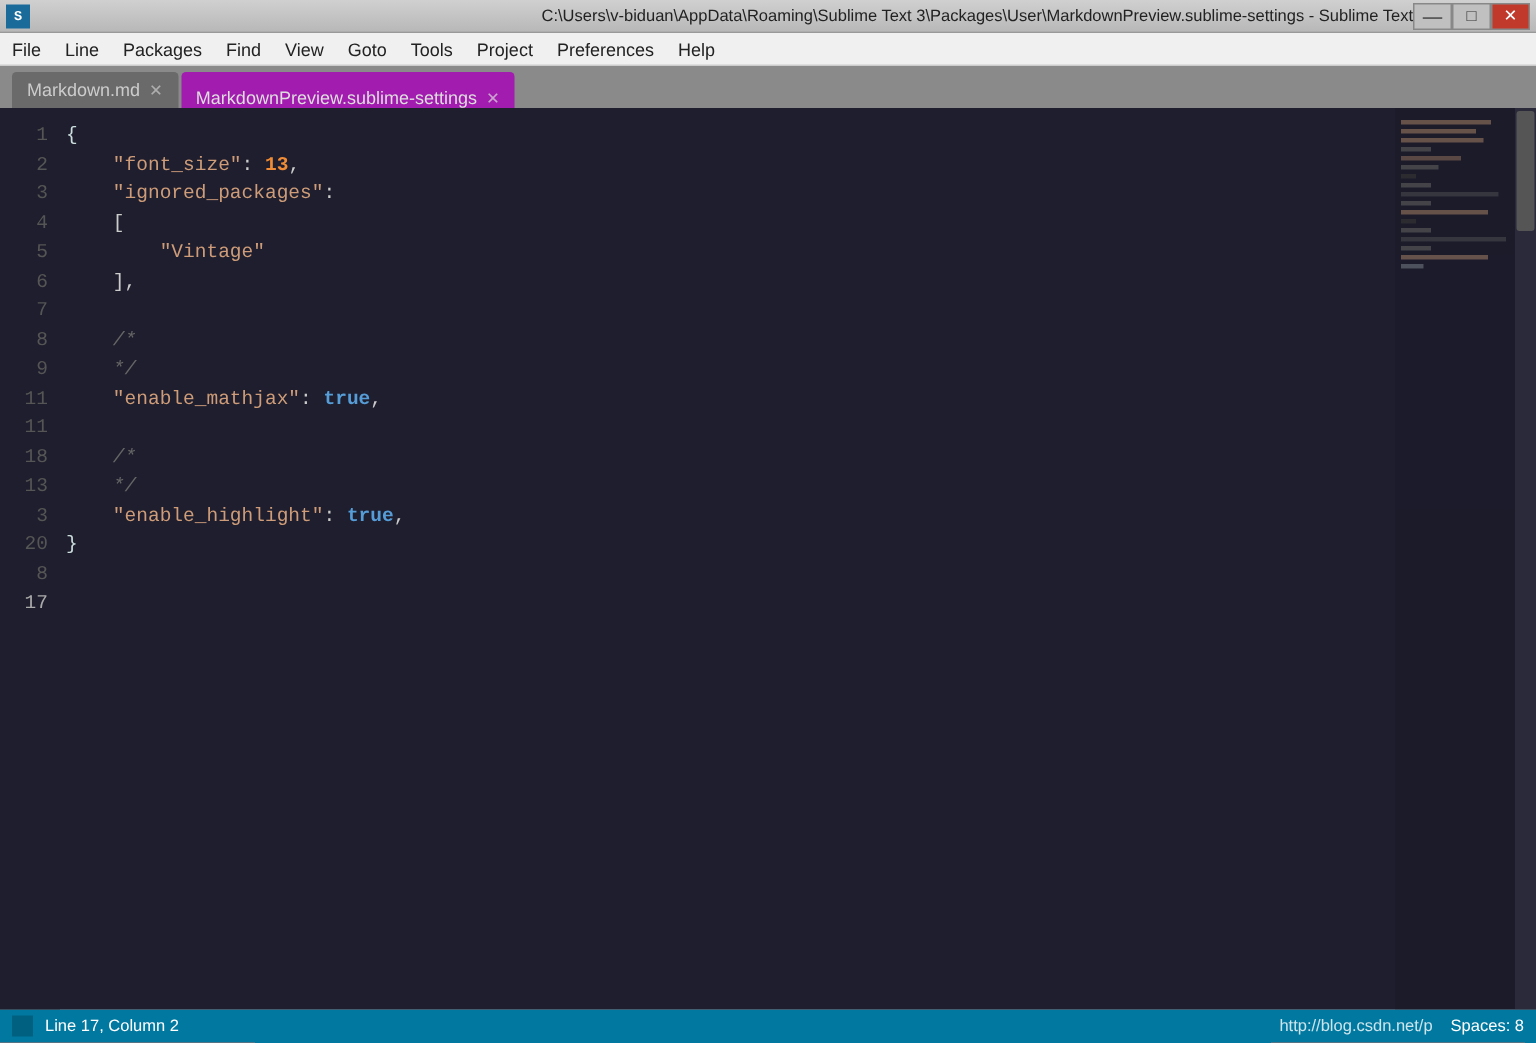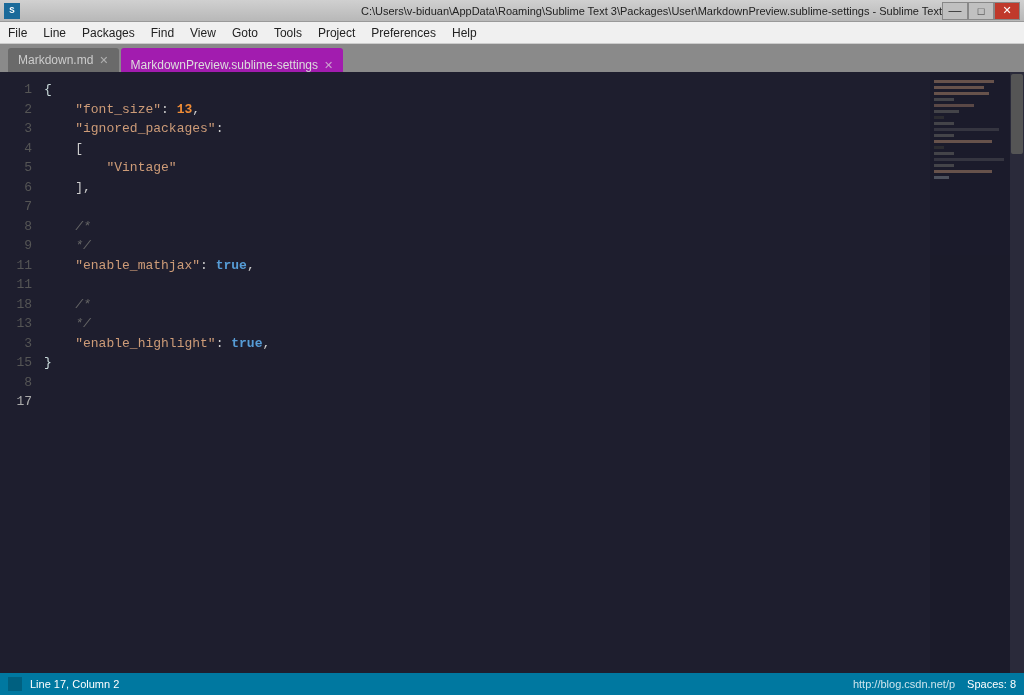--- a/index.html
+++ b/index.html
@@ -196,21 +196,21 @@
     <div>5</div>
     <div>6</div>
     <div>7</div>
     <div>8</div>
     <div>9</div>
     <div>11</div>
     <div>11</div>
     <div>18</div>
     <div>13</div>
     <div>3</div>
-    <div>15</div>
+    <div>20</div>
     <div>8</div>
     <div style="color:#aaa;">17</div>
   </div>
 
   <div id="code-content" style="flex:1;padding:8px 0 8px 4px;font-size:13px;line-height:1.5;overflow:auto;font-family:'Consolas','Courier New',monospace;">
 
     <div class="line"><span style="color:#cdd;">{</span></div>
 
     <div class="line">    <span style="color:#ce9c78;">"font_size"</span><span style="color:#ccc;">: </span><span style="color:#f08c36;font-weight:bold;">13</span><span style="color:#ccc;">,</span></div>
 

